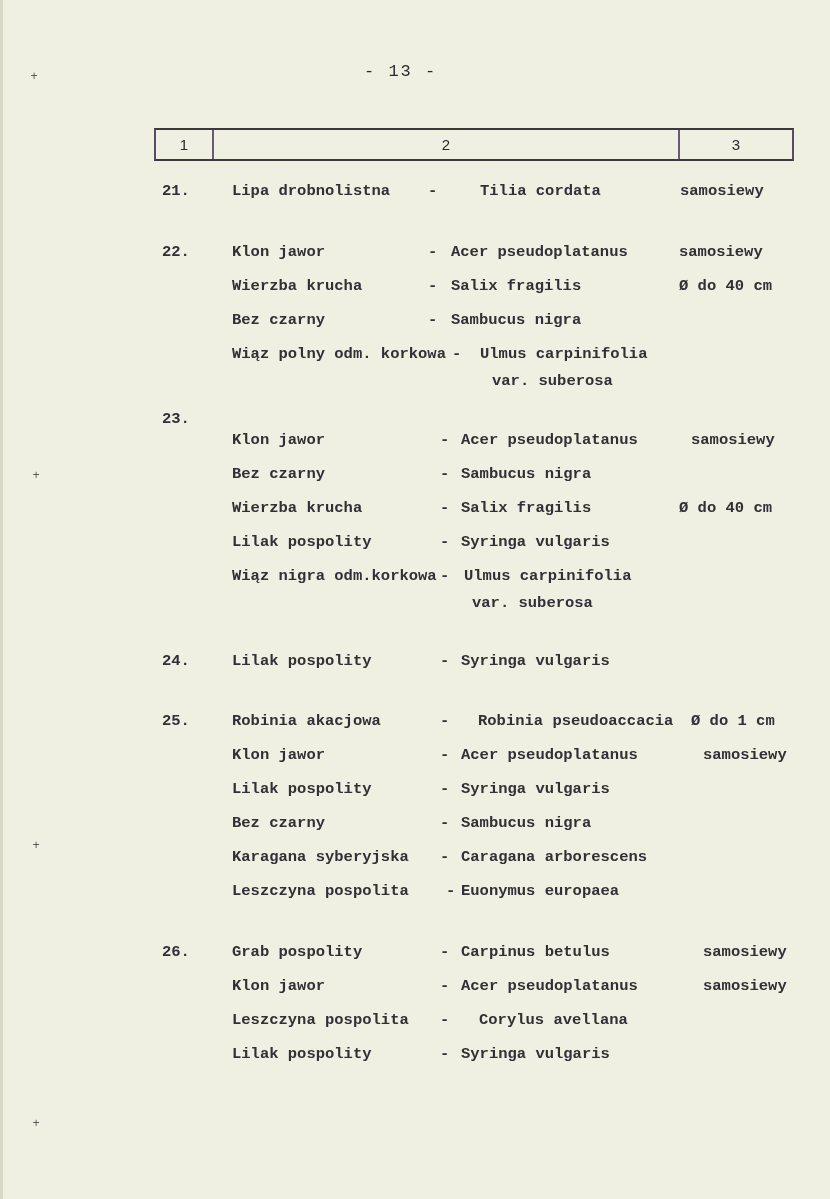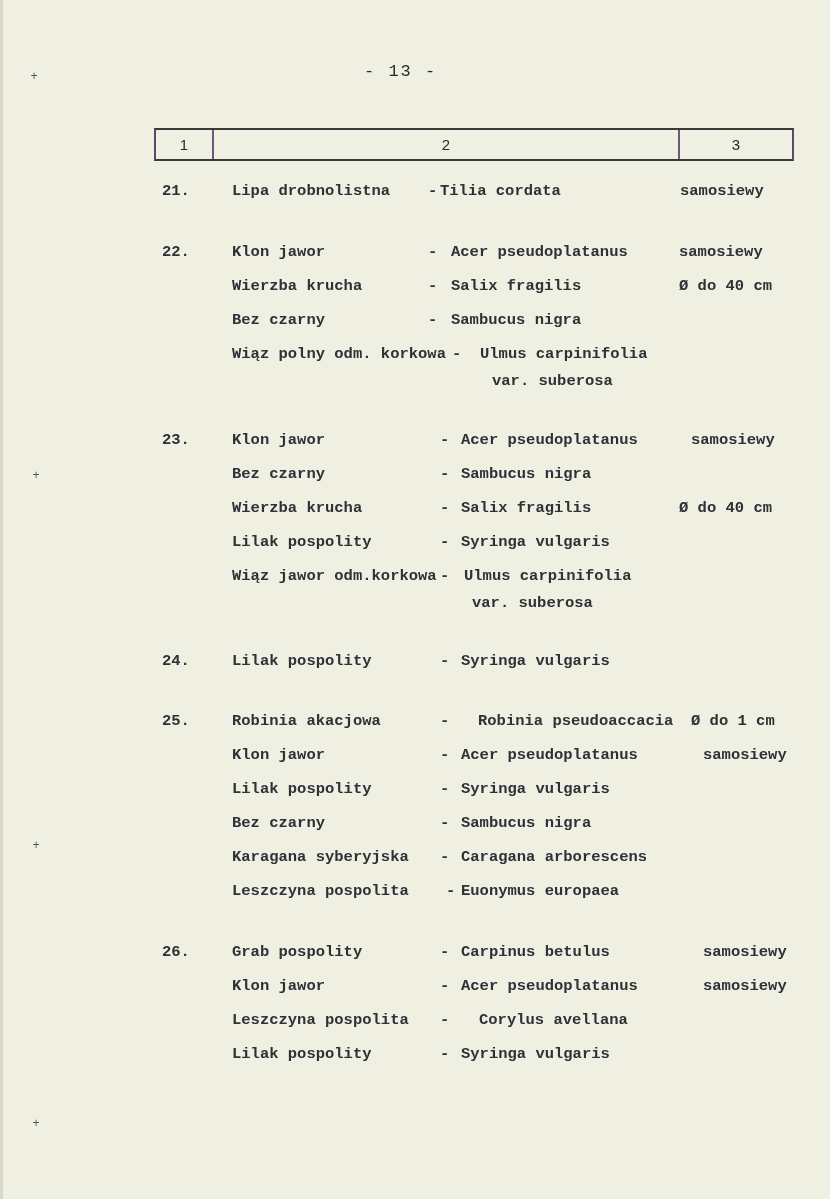--- a/index.html
+++ b/index.html
@@ -86,21 +86,21 @@
 
 <div class="header-table">
   <div class="hcell c1">1</div>
   <div class="hcell c2">2</div>
   <div class="hcell c3">3</div>
 </div>
 
 <div class="line num" style="top:182px;">21.</div>
 <div class="line" style="left:232px;top:182px;">Lipa drobnolistna</div>
 <div class="line" style="left:428px;top:182px;">- </div>
-<div class="line" style="left:440px;top:182px;text-align:right;">Tilia cordata</div>
+<div class="line" style="left:480px;top:182px;text-align:right;">Tilia cordata</div>
 <div class="line" style="left:680px;top:182px;">samosiewy</div>
 
 <div class="line num" style="top:243px;">22.</div>
 <div class="line" style="left:232px;top:243px;">Klon jawor</div>
 <div class="line" style="left:428px;top:243px;">- </div>
 <div class="line" style="left:451px;top:243px;">Acer pseudoplatanus</div>
 <div class="line" style="left:679px;top:243px;">samosiewy</div>
 
 <div class="line" style="left:232px;top:277px;">Wierzba krucha</div>
 <div class="line" style="left:428px;top:277px;">- </div>
@@ -109,40 +109,40 @@
 
 <div class="line" style="left:232px;top:311px;">Bez czarny</div>
 <div class="line" style="left:428px;top:311px;">- </div>
 <div class="line" style="left:451px;top:311px;">Sambucus nigra</div>
 
 <div class="line" style="left:232px;top:345px;">Wiąz polny odm. korkowa</div>
 <div class="line" style="left:452px;top:345px;">- </div>
 <div class="line" style="left:480px;top:345px;">Ulmus carpinifolia</div>
 <div class="line" style="left:492px;top:372px;">var. suberosa</div>
 
-<div class="line num" style="top:431px;text-align:right;">23.</div>
+<div class="line num" style="top:410px;text-align:right;">23.</div>
 <div class="line" style="left:232px;top:431px;">Klon jawor</div>
 <div class="line" style="left:440px;top:431px;">- </div>
 <div class="line" style="left:461px;top:431px;">Acer pseudoplatanus</div>
 <div class="line" style="left:691px;top:431px;">samosiewy</div>
 
 <div class="line" style="left:232px;top:465px;">Bez czarny</div>
 <div class="line" style="left:440px;top:465px;">- </div>
 <div class="line" style="left:461px;top:465px;">Sambucus nigra</div>
 
 <div class="line" style="left:232px;top:499px;">Wierzba krucha</div>
 <div class="line" style="left:440px;top:499px;">- </div>
 <div class="line" style="left:461px;top:499px;">Salix fragilis</div>
 <div class="line" style="left:679px;top:499px;">Ø do 40 cm</div>
 
 <div class="line" style="left:232px;top:533px;">Lilak pospolity</div>
 <div class="line" style="left:440px;top:533px;">- </div>
 <div class="line" style="left:461px;top:533px;">Syringa vulgaris</div>
 
-<div class="line" style="left:232px;top:567px;">Wiąz jawor odm.korkowa</div>
+<div class="line" style="left:232px;top:567px;">Wiąz nigra odm.korkowa</div>
 <div class="line" style="left:440px;top:567px;">- </div>
 <div class="line" style="left:464px;top:567px;">Ulmus carpinifolia</div>
 <div class="line" style="left:472px;top:594px;">var. suberosa</div>
 
 <div class="line num" style="top:652px;">24.</div>
 <div class="line" style="left:232px;top:652px;">Lilak pospolity</div>
 <div class="line" style="left:440px;top:652px;">- </div>
 <div class="line" style="left:461px;top:652px;">Syringa vulgaris</div>
 
 <div class="line num" style="top:712px;text-align:center;">25.</div>

